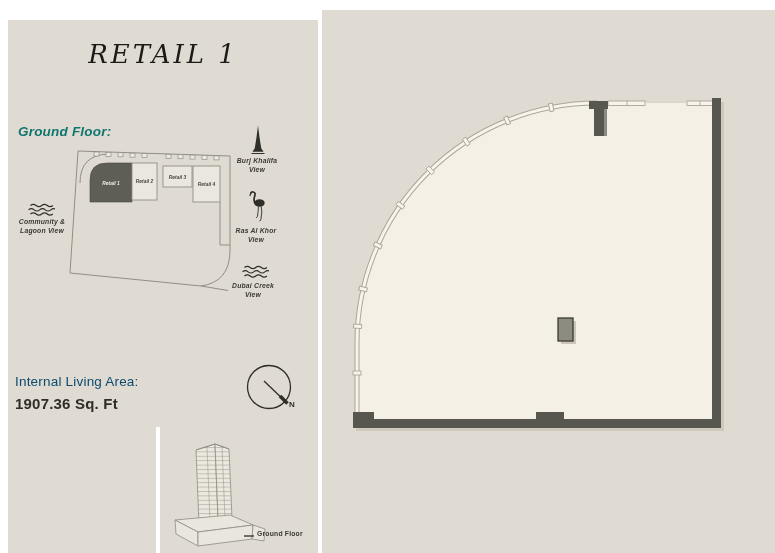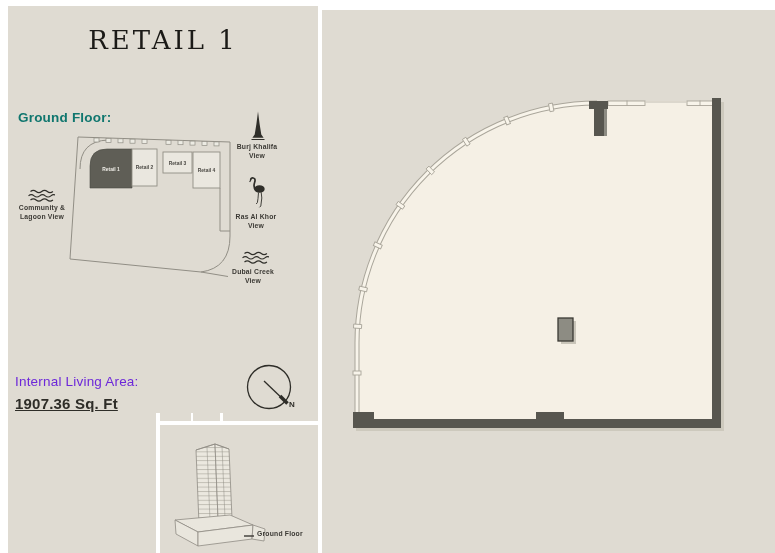--- a/index.html
+++ b/index.html
@@ -4,21 +4,21 @@
 <style>
   html,body{margin:0;padding:0;}
   body{
     width:775px;height:553px;position:relative;overflow:hidden;
     background:#ffffff;
     font-family:"Liberation Sans", sans-serif;
     color:#35332e;
   }
   .panel{position:absolute;background:#dfdbd2;}
   
-  #panel-keyplan   {left:8px;  top:6px;  width:310px; height:407px;}
+  #panel-keyplan   {left:8px;  top:20px;  width:310px; height:407px;font-style:italic;}
   #panel-area      {left:8px;  top:337px; width:148px; height:216px;}
   #cell-mid-top    {left:160px;top:337px; width:60px;  height:57px;}
   #cell-mid-strip  {left:160px;top:397px; width:60px;  height:3px;}
   #cell-mid-bl     {left:160px;top:402px; width:31px;  height:19px;}
   #cell-mid-br     {left:193px;top:402px; width:27px;  height:19px;}
   #cell-compass    {left:223px;top:337px; width:95px;  height:84px;}
   #cell-building   {left:160px;top:425px; width:158px; height:128px;}
   #panel-plan      {left:322px;top:10px;  width:453px; height:543px;}
 
   .abs{position:absolute;}
@@ -29,22 +29,22 @@
   }
   #keyplan-heading{
     left:10px; top:104px; font-size:13.5px; font-weight:bold; color:#0f766e;
     letter-spacing:0.2px;
   }
   .view-label{
     position:absolute; text-align:center; font-size:6.8px; font-weight:bold;
     color:#3b3934; line-height:1.35; letter-spacing:0.2px;
   }
   .icon-box{position:absolute;}
-  #area-label{left:7px; top:37px; font-size:13.5px; color:#6d28d9; letter-spacing:0.2px;}
-  #area-value{left:7px; top:58px; font-size:15px; font-weight:bold; color:#2e2d28; letter-spacing:0.2px;text-decoration:underline;}
+  #area-label{left:7px; top:37px; font-size:13.5px; color:#0c4a6e; letter-spacing:0.2px;}
+  #area-value{left:7px; top:58px; font-size:15px; font-weight:bold; color:#2e2d28; letter-spacing:0.2px;}
   #building-caption{
     left:97px; top:105px; font-size:6.8px; font-weight:bold; color:#3b3934; letter-spacing:0.2px;
   }
   svg{display:block;}
   svg text{font-family:"Liberation Sans", sans-serif;}
 </style>
 </head>
 <body>
 
 <div class="panel" id="panel-keyplan">

